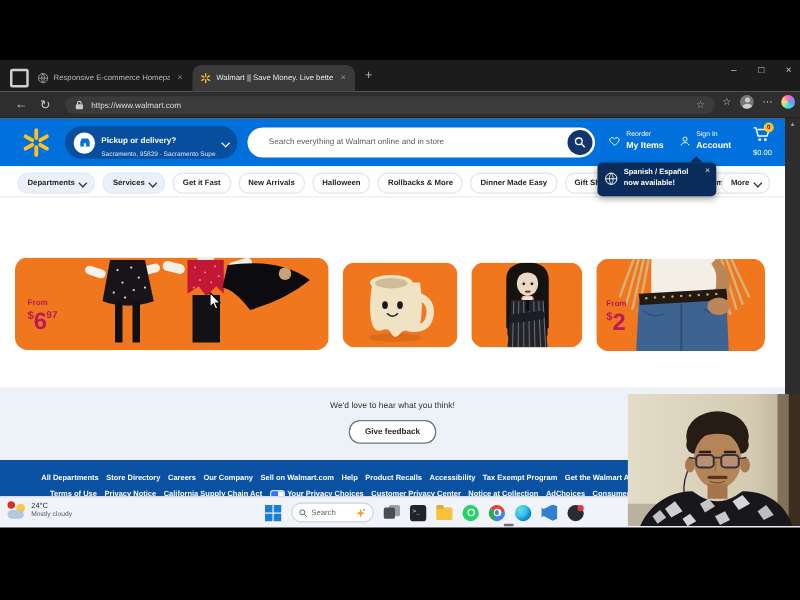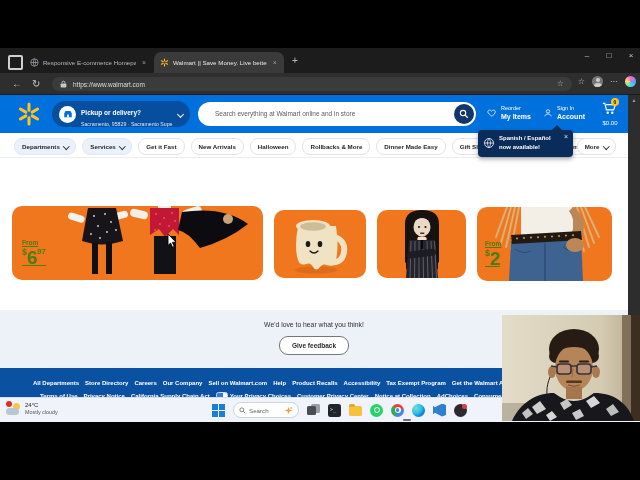--- a/index.html
+++ b/index.html
@@ -67,21 +67,21 @@
   
   .lang-popup{position:absolute;left:478px;top:35px;width:95px;height:27px;background:#0a2c5a;border-radius:4px;box-shadow:0 2px 5px rgba(0,0,0,.35);z-index:6;color:#fff;}
   .lang-popup::before{content:"";position:absolute;left:74px;top:-5px;border-left:5px solid transparent;border-right:5px solid transparent;border-bottom:5px solid #0a2c5a;}
   .lang-title{position:absolute;left:21px;top:5px;font-size:6px;font-weight:bold;white-space:nowrap;}
   .lang-sub{position:absolute;left:21px;top:14px;font-size:6px;font-weight:bold;}
   .lang-close{position:absolute;right:5px;top:3px;font-size:7px;color:#dfe8f4;}
   .lang-globe{position:absolute;left:5px;top:7px;}
   
   .card{position:absolute;border-radius:10px;overflow:hidden;}
   .card svg{display:block;}
-  .price{position:absolute;color:#4d7c0f;line-height:1;text-decoration:underline;}
+  .price{position:absolute;color:#be185d;line-height:1;}
   .price .p-from{font-size:6.5px;font-weight:bold;display:block;margin-bottom:1px;}
   .price .p-sym{font-size:9px;font-weight:bold;vertical-align:top;}
   .price .p-amt{font-size:19px;font-weight:bold;letter-spacing:-0.5px;}
   .price .p-cents{font-size:8px;font-weight:bold;vertical-align:top;}
   
   .feedback{position:absolute;left:0;top:215px;width:628px;height:58px;background:#edf2f9;text-align:center;}
   .fb-msg{margin-top:11px;font-size:6.8px;color:#2f2f2f;}
   .fb-btn{margin:8px auto 0;width:68px;height:17px;line-height:17px;border:1px solid #75777a;border-radius:9px;background:#fff;font-size:6.5px;font-weight:bold;color:#2a2a2a;}
   
   .wm-footer{position:absolute;left:0;top:273px;width:628px;height:80px;background:#0b51a2;}

